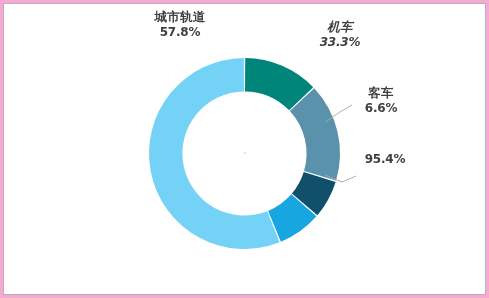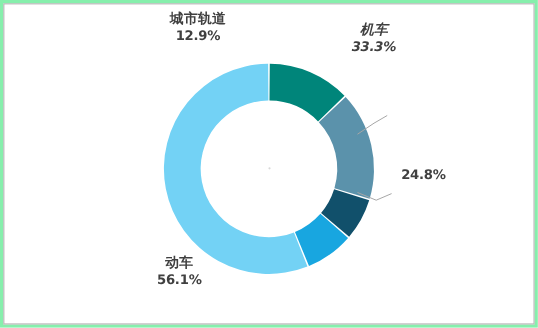--- a/index.html
+++ b/index.html
@@ -7,21 +7,21 @@
     padding: 0;
     background: #ffffff;
   }
   body {
     font-family: "Liberation Sans", "DejaVu Sans", sans-serif;
   }
   #canvas {
     position: relative;
     width: 489px;
     height: 298px;
-    background: #86efac;
+    background: #f9a8d4;
     box-sizing: border-box;
     overflow: hidden;
   }
   #frame {
     position: absolute;
     left: 3px;
     top: 3px;
     width: 483px;
     height: 292px;
     box-sizing: border-box;
@@ -95,32 +95,32 @@
       <g id="leaders">
         <polyline points="325,122 340,112 352,105" fill="none" stroke="#a6a6a6" stroke-width="0.9"></polyline>
         <polyline points="325,175 342,182 356,176" fill="none" stroke="#a6a6a6" stroke-width="0.9"></polyline>
       </g>
     </svg>
 
     <div class="center-dot"></div>
 
     <div class="dlabel" id="label-0">
       <div class="name">城市轨道</div>
-      <div class="pct">12.9%</div>
+      <div class="pct">57.8%</div>
     </div>
 
     <div class="dlabel" id="label-1">
       <div class="name">机车</div>
       <div class="pct">33.3%</div>
     </div>
 
+    <div class="dlabel" id="label-2">
+      <div class="name">客车</div>
+      <div class="pct">6.6%</div>
+    </div>
 
     <div class="dlabel" id="label-3">
-      <div class="pct">24.8%</div>
+      <div class="pct">95.4%</div>
     </div>
 
-    <div class="dlabel" id="label-4">
-      <div class="name">动车</div>
-      <div class="pct">56.1%</div>
-    </div>
 
   </div>
 </div>
 
 </body></html>

